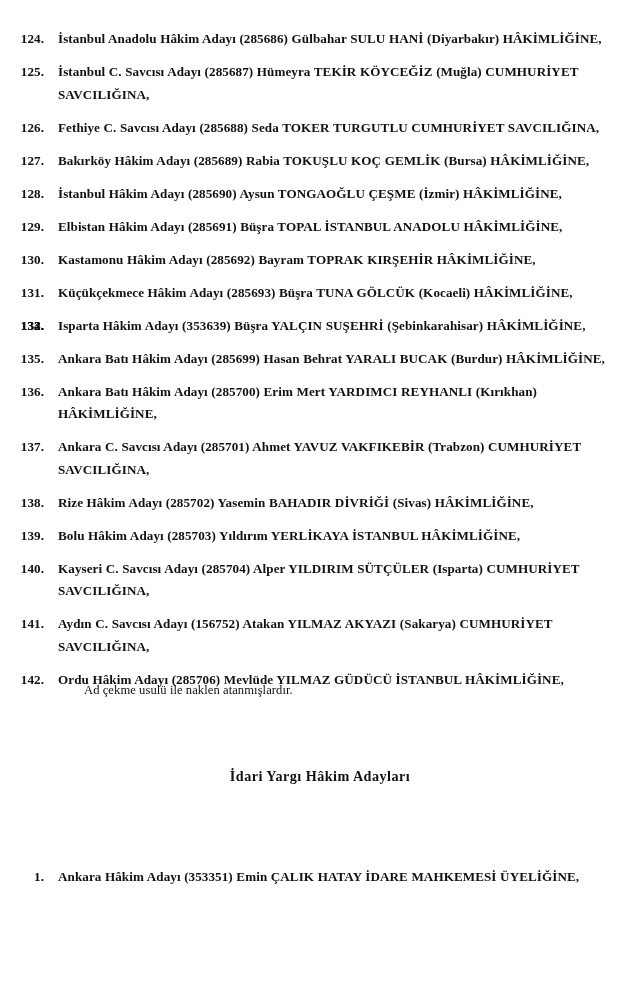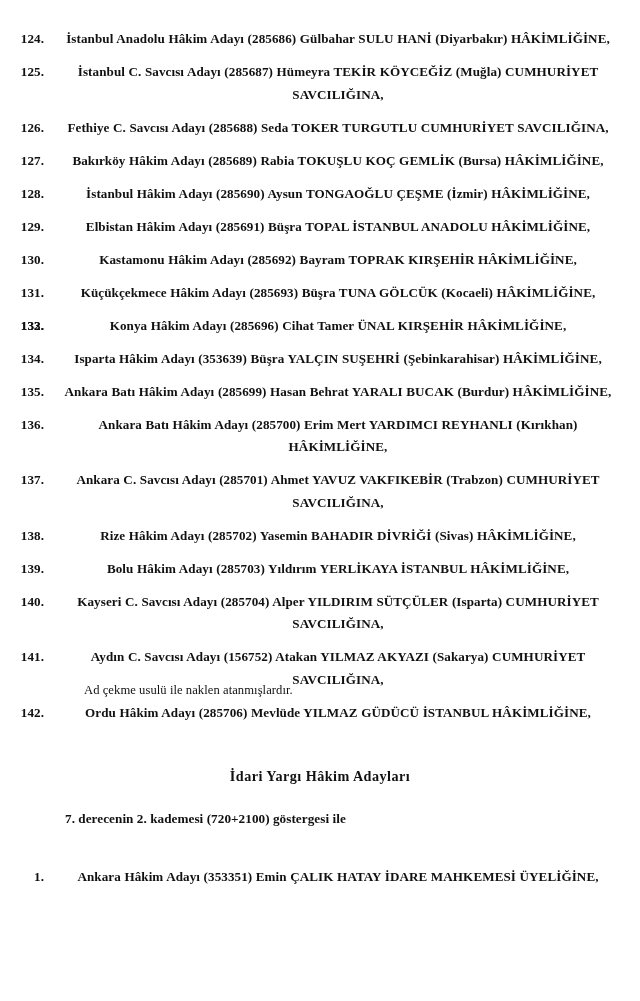--- a/index.html
+++ b/index.html
@@ -56,21 +56,20 @@
     left: 0;
     top: 0;
     width: 44px;
     text-align: right;
     font-size: 13.1px;
     line-height: 22.5px;
   }
 
   .entry .body {
     display: block;
-    text-align: center;
   }
 
   
 
   
   .note {
     position: absolute;
     font-size: 12.6px;
     line-height: 22px;
     letter-spacing: 0.06px;
@@ -142,21 +141,20 @@
       </div>
       <div class="entry">
         <span class="num">131.</span>
         <span class="body">Küçükçekmece Hâkim Adayı (285693) Büşra TUNA GÖLCÜK (Kocaeli) HÂKİMLİĞİNE,</span>
       </div>
       <div class="entry">
         <span class="num">132.</span>
       </div>
       <div class="entry">
         <span class="num">133.</span>
-        <span class="body">Konya Hâkim Adayı (285696) Cihat Tamer ÜNAL KIRŞEHİR HÂKİMLİĞİNE,</span>
       </div>
       <div class="entry">
         <span class="num">134.</span>
         <span class="body">Isparta Hâkim Adayı (353639) Büşra YALÇIN SUŞEHRİ (Şebinkarahisar) HÂKİMLİĞİNE,</span>
       </div>
       <div class="entry">
         <span class="num">135.</span>
         <span class="body">Ankara Batı Hâkim Adayı (285699) Hasan Behrat YARALI BUCAK (Burdur) HÂKİMLİĞİNE,</span>
       </div>
       <div class="entry">
@@ -186,21 +184,20 @@
       <div class="entry">
         <span class="num">142.</span>
         <span class="body">Ordu Hâkim Adayı (285706) Mevlüde YILMAZ GÜDÜCÜ İSTANBUL HÂKİMLİĞİNE,</span>
       </div>
     </div>
 
   <div class="note" id="closing-note" style="left:84px; top:679px;">Ad çekme usulü ile naklen atanmışlardır.</div>
 
   <div class="section-heading" id="section-heading" style="top:766px;">İdari Yargı Hâkim Adayları</div>
 
-  <div class="sub-heading" id="sub-heading" style="left:65px; top:809px;">7. derecenin 2. kademesi (720+2100) göstergesi ile</div>
 
   <div class="list" id="second-list" style="top:866px;">
       <div class="entry">
         <span class="num">1.</span>
         <span class="body">Ankara Hâkim Adayı (353351) Emin ÇALIK HATAY İDARE MAHKEMESİ ÜYELİĞİNE,</span>
       </div>
     </div>
 
 </div>
 

